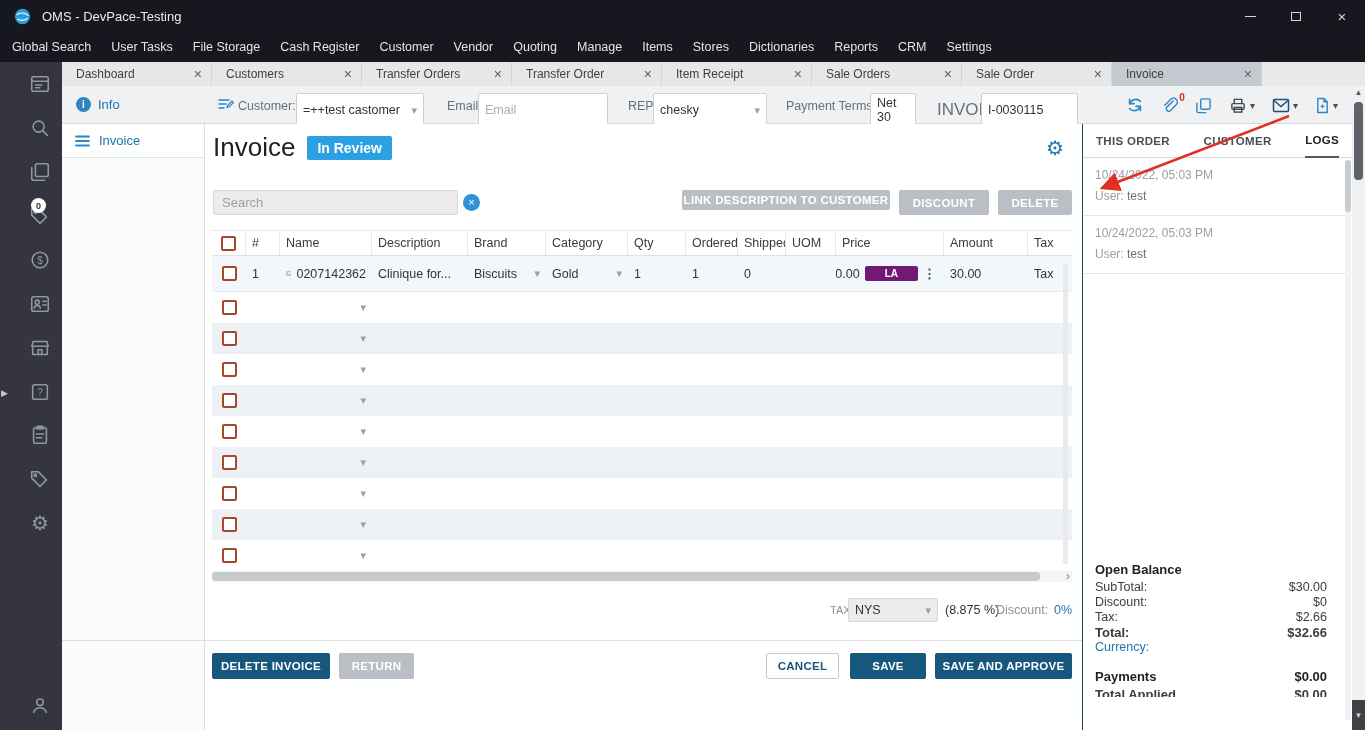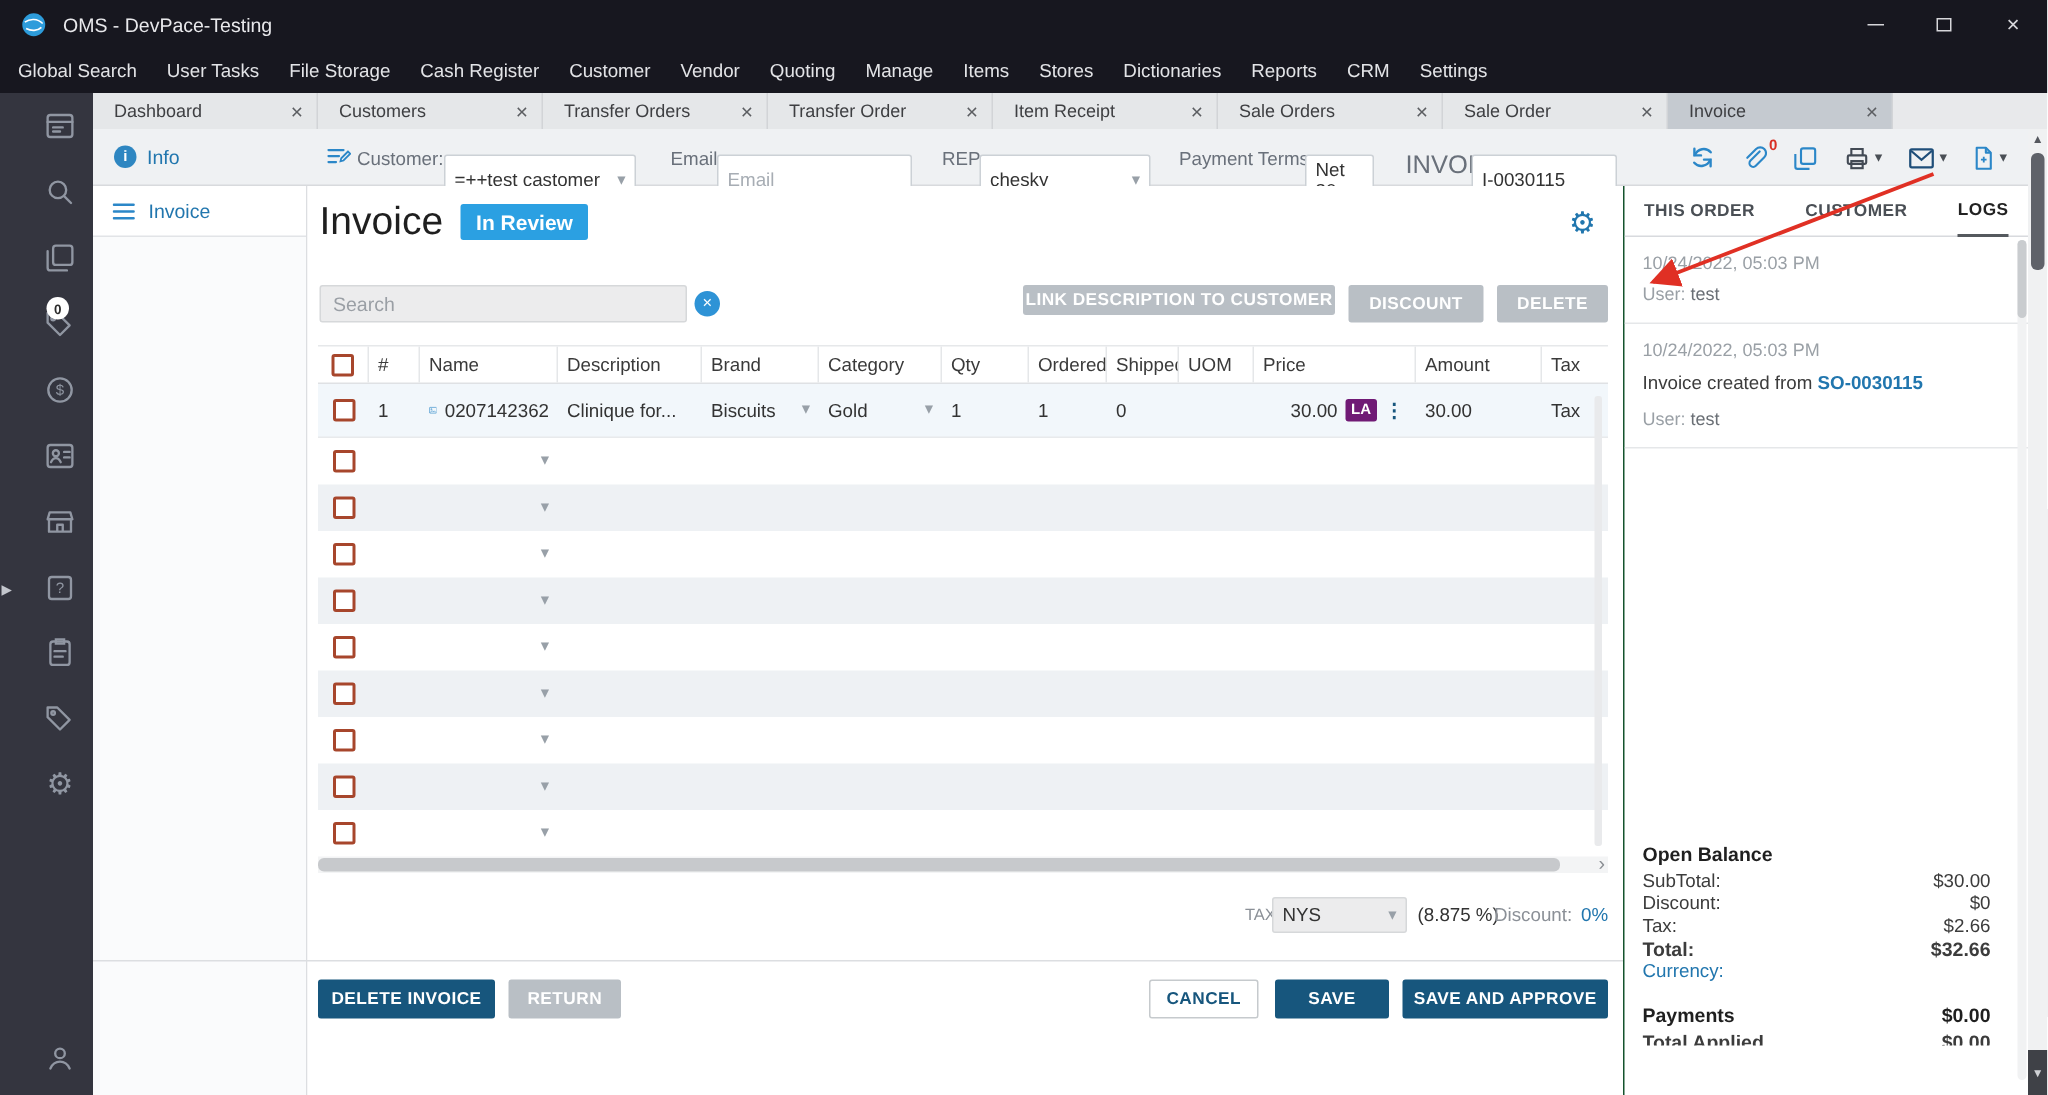--- a/index.html
+++ b/index.html
@@ -33,21 +33,21 @@
   .tab { width:150px; flex:none; display:flex; align-items:center; padding:0 9px 0 14px; border-right:1px solid #d2d4d7; background:#e5e7e9; }
   .tab.active { background:#c5cad0; }
   .tab-label { flex:1; font-size:12px; color:#3e3f42; white-space:nowrap; overflow:hidden; text-overflow:ellipsis; }
   .tab-close { font-size:14px; color:#5c5e62; margin-left:6px; line-height:1; }
 
   
   .infobar { position:absolute; left:62px; top:86px; width:1290px; height:38px; background:#eff1f3; border-bottom:1px solid #d8dadd; }
   .info-circle { position:absolute; left:14px; top:11px; width:15px; height:15px; border-radius:50%; background:#2e86c1; color:#fff; font-size:10px; font-weight:bold; display:flex; align-items:center; justify-content:center; }
   .info-label { position:absolute; left:36px; top:11px; font-size:13px; color:#2176ae; }
   .ib-label { position:absolute; top:13px; font-size:12.5px; color:#69707a; white-space:nowrap; }
-  .ib-box { position:absolute; top:17px; height:24px; background:#fff; border:1px solid #ccd1d6; border-radius:2px; display:flex; align-items:center; padding:16px 6px; font-size:12.5px; color:#333; }
+  .ib-box { position:absolute; top:7px; height:24px; background:#fff; border:1px solid #ccd1d6; border-radius:2px; display:flex; align-items:center; padding:16px 6px; font-size:12.5px; color:#333; }
   .ib-box .caret { margin-left:auto; }
   .ib-input { border:none; outline:none; background:transparent; font-family:"Liberation Sans", sans-serif; font-size:12.5px; color:#333; width:100%; }
   .ib-input::placeholder { color:#a7adb4; }
   .caret { color:#98a0a8; font-size:11px; line-height:1; }
   .ib-icons { position:absolute; right:14px; top:7px; height:24px; display:flex; align-items:center; gap:17px; }
   .ib-ic { position:relative; display:flex; align-items:center; gap:3px; }
   .ib-ic svg { display:block; }
   .clip-badge { position:absolute; top:-5px; right:-7px; color:#d93025; font-size:10px; font-weight:bold; }
   .ib-caret { color:#4a4f55; font-size:10px; }
 
@@ -85,21 +85,21 @@
   .td { display:flex; align-items:center; padding:0 6px; font-size:12.5px; color:#333; white-space:nowrap; overflow:hidden; }
   .th { font-size:12.5px; color:#3a3a3a; border-right:1px solid #e5e7e9; }
   .th:last-child { border-right:none; }
   .cbcell { justify-content:center; padding:0; }
   .cb { width:15px; height:15px; border:2px solid #a7462c; border-radius:2px; background:#fff; }
   .row1 { height:36px; background:#f2f7fb; border-bottom:1px solid #e8eaec; }
   .erow { height:31px; }
   .erow.alt { background:#eef1f4; }
   .spread { justify-content:space-between; }
   .pricecell { justify-content:flex-end; gap:5px; padding-right:8px; }
-  .la-badge { background:#701a75; color:#fff; font-size:10px; font-weight:bold; padding:2px 4px; border-radius:2px; line-height:1.1; }
+  .la-badge { background:#701a75; color:#fff; font-size:10px; font-weight:bold; padding:2px 20px; border-radius:2px; line-height:1.1; }
   .dots { color:#17567d; font-weight:bold; font-size:13px; }
   .namecell { gap:5px; }
   .table-vscroll { position:absolute; left:858px; top:140px; width:5px; height:300px; background:#e9eaec; border-radius:2px; }
   .hscroll { position:absolute; left:7px; top:447px; width:860px; height:11px; background:#f3f4f5; }
   .hscroll-thumb { position:absolute; left:0; top:1px; width:828px; height:9px; background:#c7c9cc; border-radius:4px; }
   .hscroll-arrow { position:absolute; right:2px; top:-3px; font-size:13px; color:#8a8e93; }
 
   
   .tax-label { position:absolute; left:625px; top:480px; font-size:11px; color:#8b9097; }
   .tax-combo { position:absolute; left:643px; top:474px; width:90px; height:24px; background:#ececed; border:1px solid #d6d8da; border-radius:2px; display:flex; align-items:center; padding:0 6px; font-size:12.5px; color:#333; }
@@ -576,23 +576,20 @@
       <span class="rtab active">LOGS</span>
     </div>
 
     <div class="log-entry">
       <div class="log-time">10/24/2022, 05:03 PM</div>
       <div class="log-user"><span>User: </span><b>test</b></div>
     </div>
 
     <div class="log-entry">
       <div class="log-time">10/24/2022, 05:03 PM</div>
-      <div class="log-body">
-        <span>Invoice created from </span><span class="log-link bold">SO-0030115</span><span></span><span class="log-link"></span>
-      </div>
       <div class="log-user"><span>User: </span><b>test</b></div>
     </div>
 
 
     <div class="balance">
       <div class="bal-title">Open Balance</div>
       <div class="bal-row">
           <span>SubTotal:</span>
           <span>$30.00</span>
         </div>

